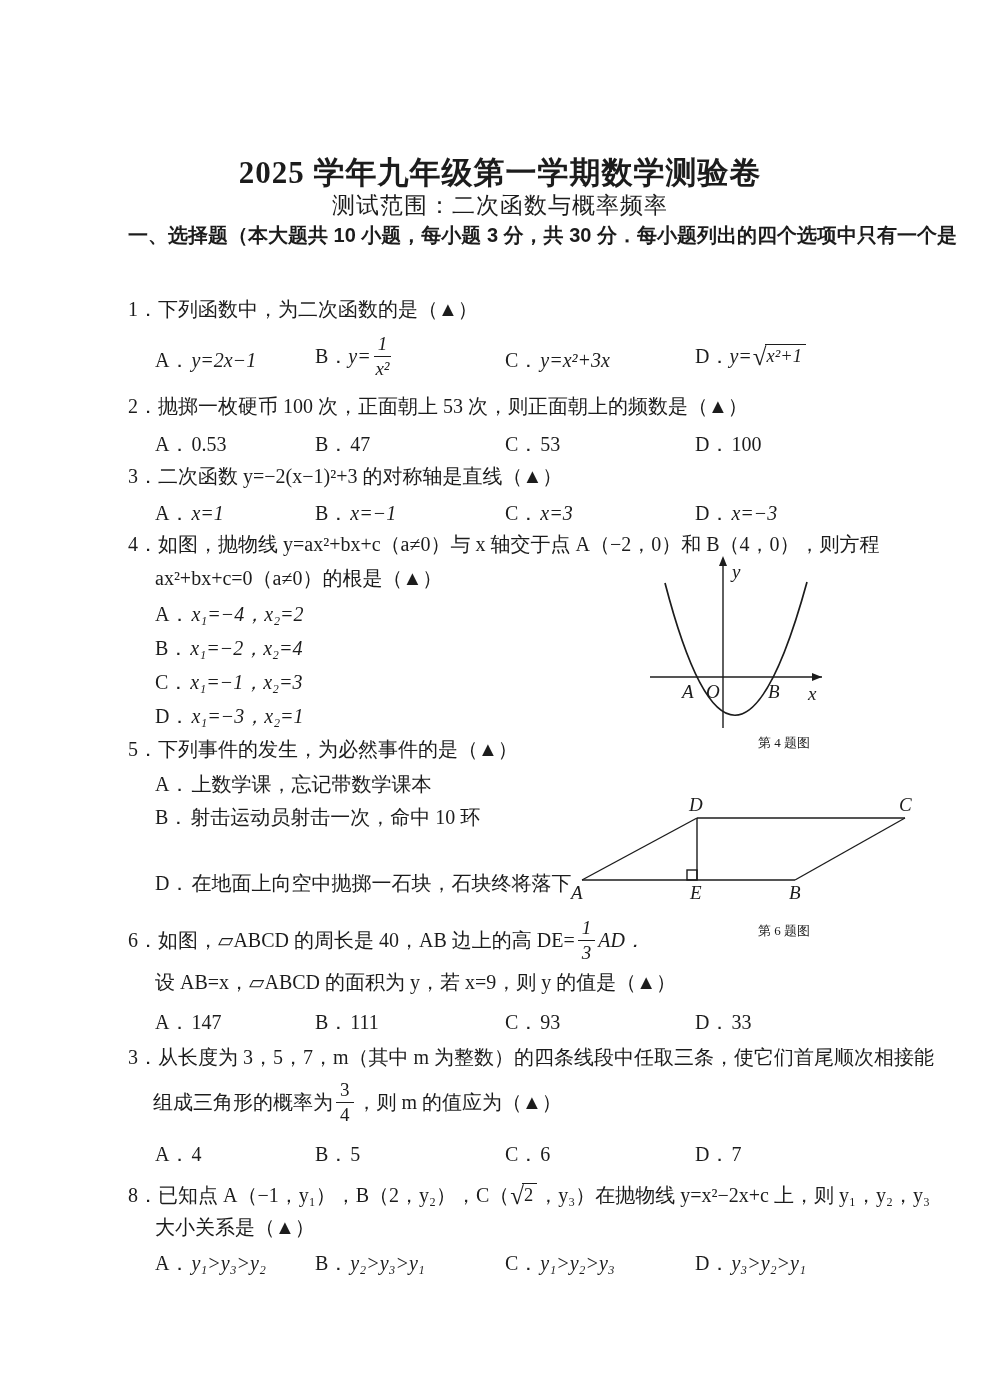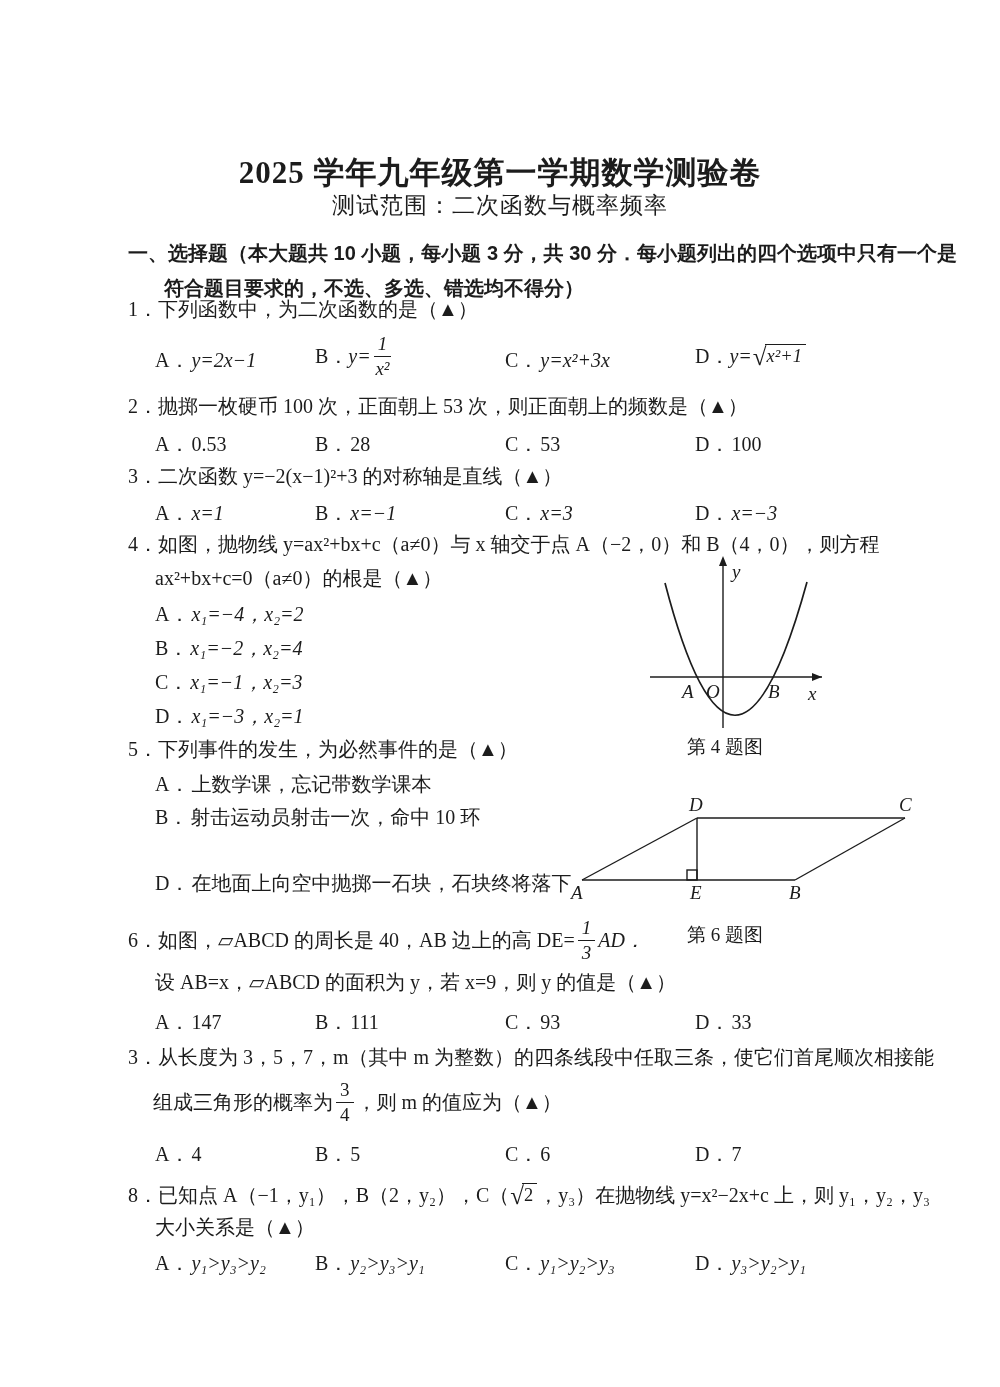--- a/index.html
+++ b/index.html
@@ -5,48 +5,47 @@
   html,body{margin:0;padding:0;background:#ffffff;}
   .page{
     position:relative;width:1000px;height:1387px;background:#ffffff;
     color:#1c1c1c;font-family:"Liberation Serif","DejaVu Serif",serif;
     font-size:20px;line-height:1.4;overflow:hidden;
   }
   .abs{position:absolute;white-space:nowrap;}
   .center{left:0;right:0;text-align:center;}
   .title{top:128px;font-size:31px;font-weight:700;letter-spacing:1px;margin-top:23px;}
   .subtitle{top:190px;font-size:23px;letter-spacing:1px;}
-  .sec{font-family:"Liberation Sans","DejaVu Sans",sans-serif;font-weight:700;font-size:20px;margin-top:18px;}
+  .sec{font-family:"Liberation Sans","DejaVu Sans",sans-serif;font-weight:700;font-size:20px;}
   .sec1{left:128px;top:221px;}
   .sec2{left:164px;top:256px;}
   .stem{font-size:20px;}
   .opt{position:absolute;white-space:nowrap;}
   .opt .ot{margin-left:2px;}
   .it .ot{font-style:italic;}
   .mathit{font-style:italic;}
   .flexline{position:absolute;display:flex;align-items:center;white-space:nowrap;}
   .frac{display:inline-flex;flex-direction:column;align-items:center;line-height:1.15;margin:0 3px;font-size:19px;}
   .frac .fnum{border-bottom:1.6px solid #1c1c1c;padding:0 4px 1px 4px;}
   .frac .fden{padding-top:1px;}
   .root{display:inline-flex;align-items:flex-start;margin:0 1px;}
   .root .sign{font-size:1.25em;line-height:1;font-style:normal;transform:translateY(0px);}
   .root .rad{border-top:1.6px solid #1c1c1c;padding:1px 4px 0 2px;margin-left:-2px;line-height:1.15;font-size:0.92em;}
-  .figcap{position:absolute;font-size:19px;text-align:center;}
+  .figcap{position:absolute;font-size:13px;text-align:right;}
   svg{position:absolute;overflow:visible;}
   svg text{font-family:"Liberation Serif","DejaVu Serif",serif;font-size:19px;font-style:italic;fill:#1c1c1c;}
 </style>
 </head>
 <body>
 
 <div class="page">
 
   <div class="abs center title">2025 学年九年级第一学期数学测验卷</div>
   <div class="abs center subtitle">测试范围：二次函数与概率频率</div>
   <div class="abs sec sec1">一、选择题（本大题共 10 小题，每小题 3 分，共 30 分．每小题列出的四个选项中只有一个是</div>
-  <div class="abs sec sec2">符合题目要求的，不选、多选、错选均不得分）</div>
 
   <div class="abs stem" style="left:128px;top:295px;">1．下列函数中，为二次函数的是（▲）</div>
   <div class="opt it" style="left:155px;top:346px;">
     <span class="ol">A．</span><span class="ot">y=2x−1</span>
   </div>
   <div class="flexline" style="left:315px;top:326px;height:60px;">
     <span>B．</span>
       <span class="mathit">y=</span>
       <span class="frac mathit">
         <span class="fnum">1</span>
@@ -60,21 +59,21 @@
     <span>D．</span>
       <span class="mathit">y=</span>
       <span class="root">
         <span class="sign">√</span>
         <span class="rad mathit">x²+1</span>
       </span>
   </div>
 
   <div class="abs stem" style="left:128px;top:392px;">2．抛掷一枚硬币 100 次，正面朝上 53 次，则正面朝上的频数是（▲）</div>
   <div class="opt" style="left:155px;top:430px;"><span class="ol">A．</span><span class="ot">0.53</span></div>
-  <div class="opt" style="left:315px;top:430px;"><span class="ol">B．</span><span class="ot">28</span></div>
+  <div class="opt" style="left:315px;top:430px;"><span class="ol">B．</span><span class="ot">47</span></div>
   <div class="opt" style="left:505px;top:430px;"><span class="ol">C．</span><span class="ot">53</span></div>
   <div class="opt" style="left:695px;top:430px;"><span class="ol">D．</span><span class="ot">100</span></div>
 
   <div class="abs stem" style="left:128px;top:462px;">3．二次函数 y=−2(x−1)²+3 的对称轴是直线（▲）</div>
   <div class="opt it" style="left:155px;top:499px;"><span class="ol">A．</span><span class="ot">x=1</span></div>
   <div class="opt it" style="left:315px;top:499px;"><span class="ol">B．</span><span class="ot">x=−1</span></div>
   <div class="opt it" style="left:505px;top:499px;"><span class="ol">C．</span><span class="ot">x=3</span></div>
   <div class="opt it" style="left:695px;top:499px;"><span class="ol">D．</span><span class="ot">x=−3</span></div>
 
   <div class="abs stem" style="left:128px;top:530px;">4．如图，抛物线 y=ax²+bx+c（a≠0）与 x 轴交于点 A（−2，0）和 B（4，0），则方程</div>

